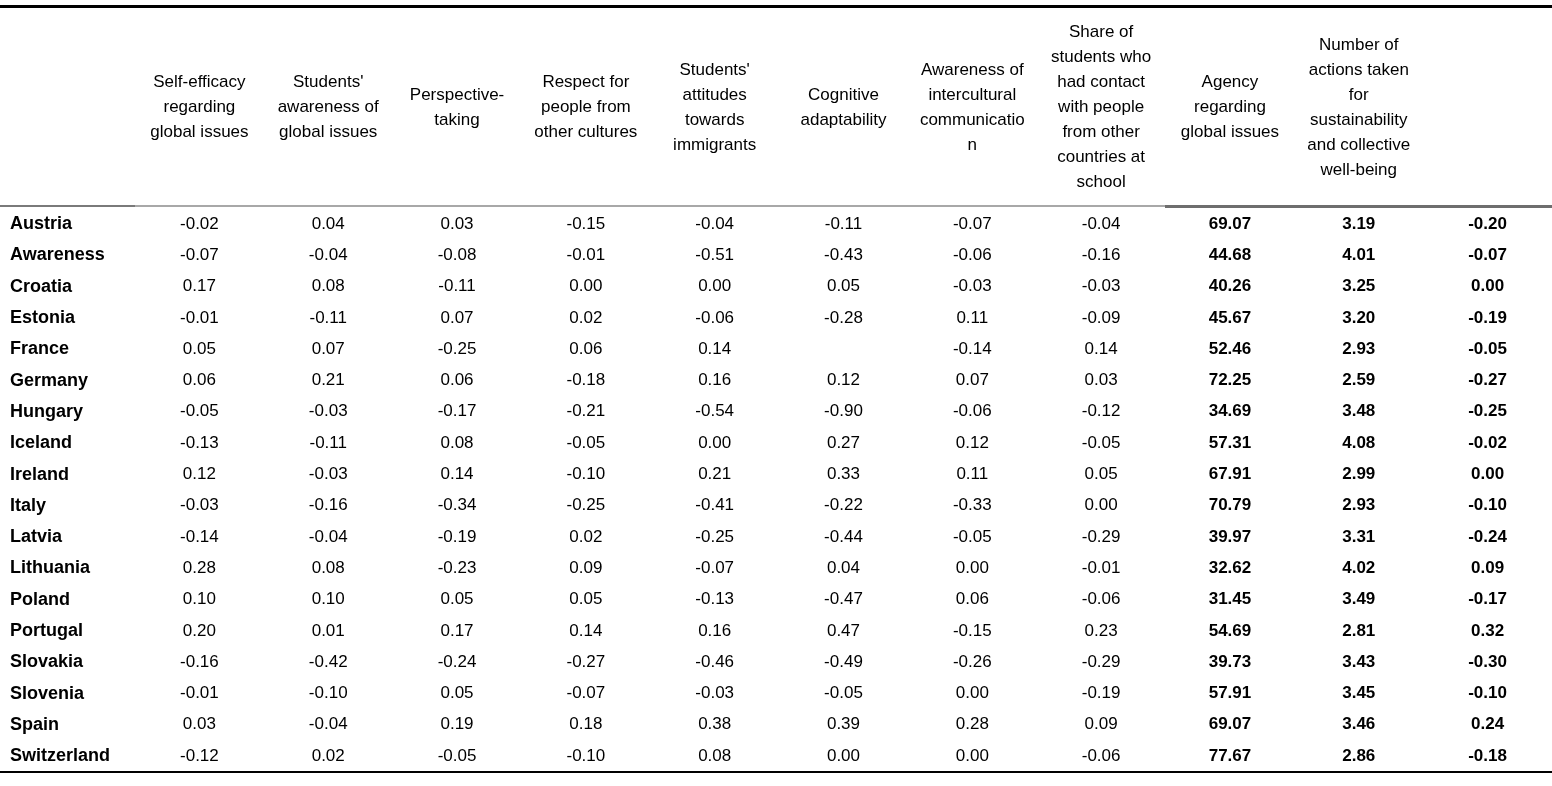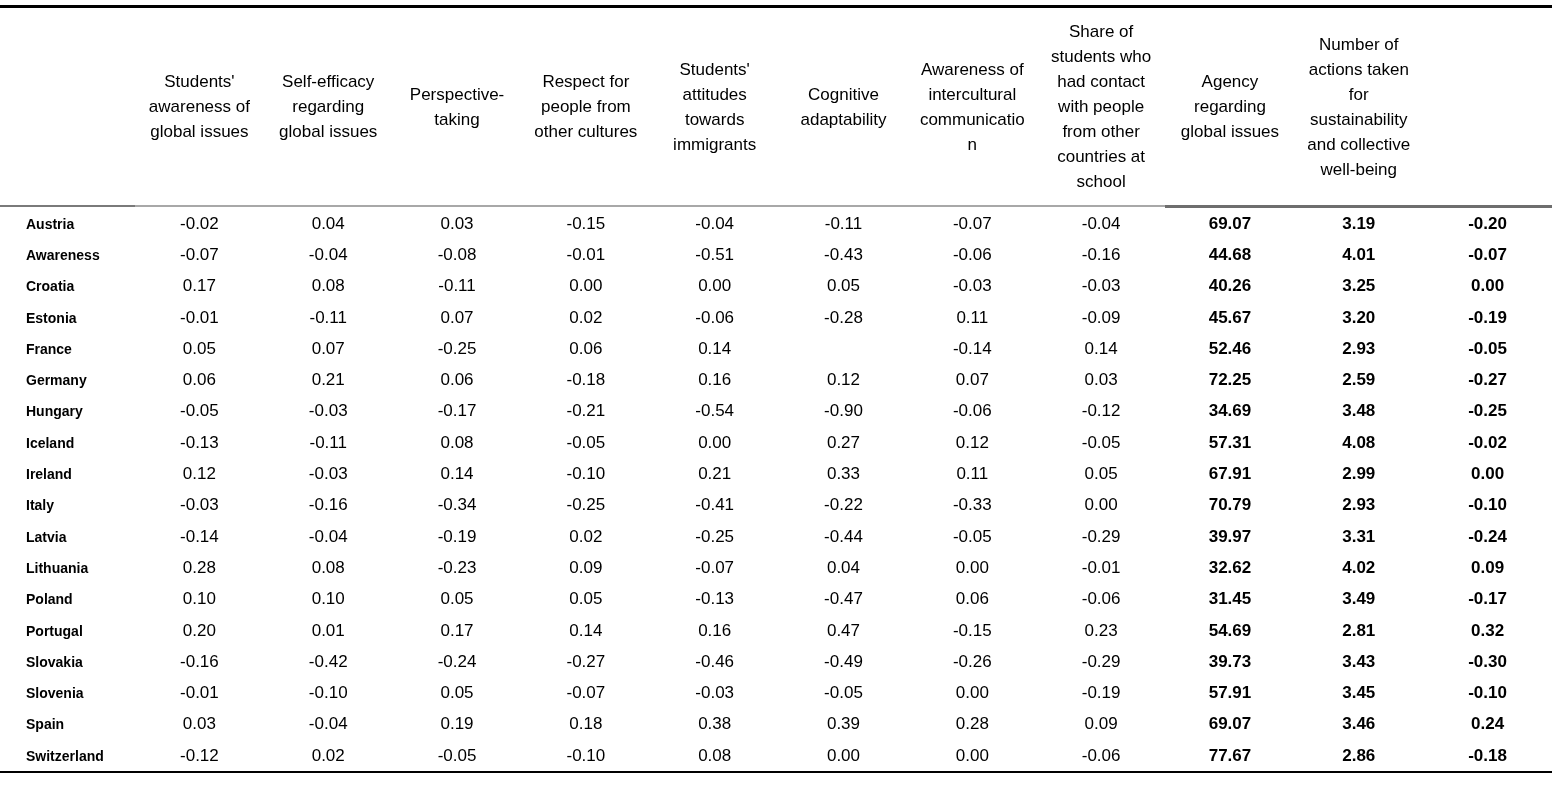--- a/index.html
+++ b/index.html
@@ -52,45 +52,45 @@
     top: 0;
   }
   .seg-left  { left: 0;      width: 135px;  height: 2px; background: #7a7a7a; }
   .seg-mid   { left: 135px;  width: 1030px; height: 2px; background: #a8a8a8; }
   .seg-right { left: 1165px; width: 387px;  height: 3px; background: #6e6e6e; }
   .trow {
     height: 31.3px;
     align-items: center;
   }
   .ccell {
-    font-size: 14px;
+    font-size: 18px;
     font-weight: bold;
     text-align: left;
-    padding-left: 26px;
+    padding-left: 10px;
     white-space: nowrap;
   }
   .vcell {
     font-size: 17px;
     text-align: center;
   }
   .vcell.bold {
     font-weight: bold;
   }
 </style>
 </head>
 <body>
 
 <div class="table-wrap">
   <div class="rule-top"></div>
 
   <div class="grid-row header-row">
     <div class="hcell corner-cell"></div>
 
-  <div class="hcell">Students' awareness of global issues</div>
-      <div class="hcell">Self-efficacy regarding global issues</div>
+  <div class="hcell">Self-efficacy regarding global issues</div>
+      <div class="hcell">Students' awareness of global issues</div>
       <div class="hcell">Perspective-taking</div>
       <div class="hcell">Respect for people from other cultures</div>
       <div class="hcell">Students' attitudes towards immigrants</div>
       <div class="hcell">Cognitive adaptability</div>
       <div class="hcell">Awareness of intercultural communication</div>
       <div class="hcell">Share of students who had contact with people from other countries at school</div>
       <div class="hcell">Agency regarding global issues</div>
       <div class="hcell">Number of actions taken for sustainability and collective well-being</div>
     </div>
 

